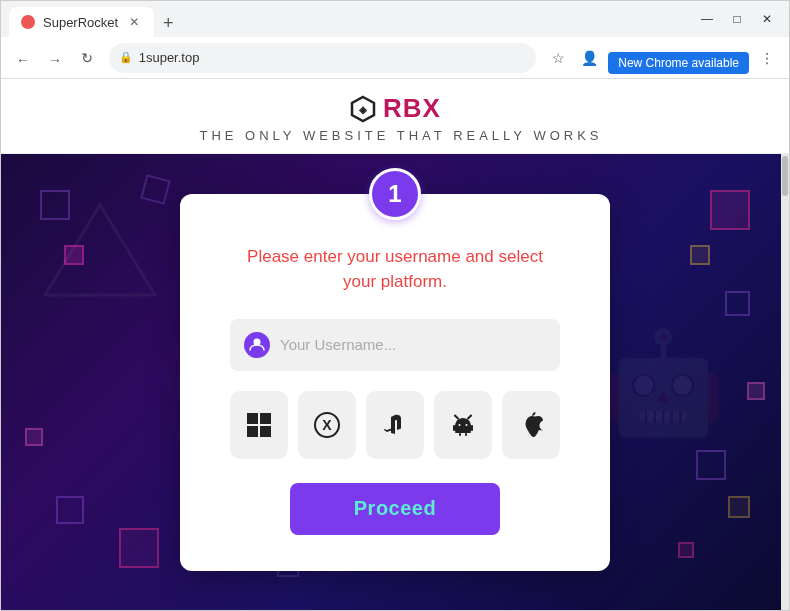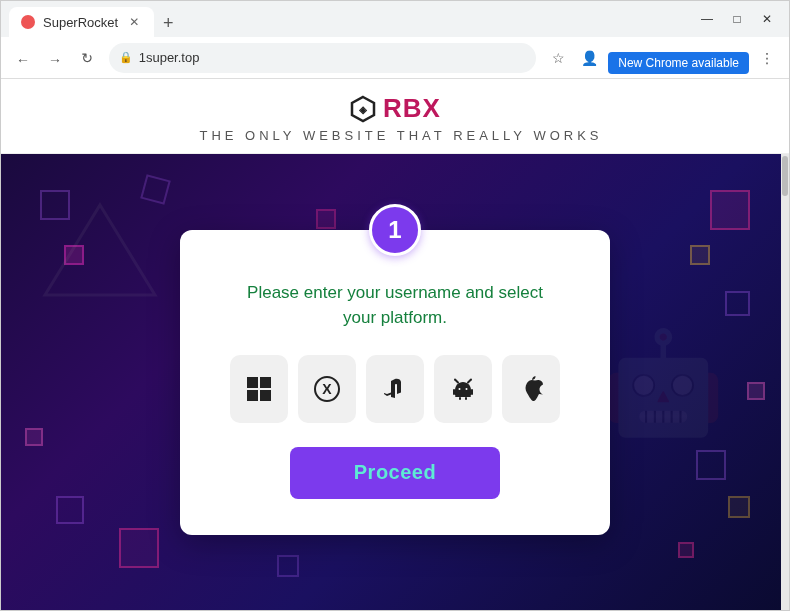--- a/index.html
+++ b/index.html
@@ -40,21 +40,21 @@
     .hero { flex: 1; background: linear-gradient(135deg, #1a0a3e 0%, #2d0a5e 30%, #1a1060 60%, #0a0a30 100%); position: relative; display: flex; align-items: center; justify-content: center; overflow: hidden; }
 
     
     .bg-square { position: absolute; border: 2px solid; opacity: 0.6; }
 
     
     .modal { background: white; border-radius: 12px; padding: 40px 50px 36px; width: 430px; position: relative; z-index: 10; text-align: center; box-shadow: 0 8px 32px rgba(0,0,0,0.3); }
 
     .step-badge { width: 52px; height: 52px; background: #7c3aed; border-radius: 50%; display: flex; align-items: center; justify-content: center; color: white; font-size: 24px; font-weight: bold; position: absolute; top: -26px; left: 50%; transform: translateX(-50%); border: 3px solid white; box-shadow: 0 2px 8px rgba(124,58,237,0.4); }
 
-    .modal-title { font-size: 17px; color: #15803d; margin-bottom: 24px; margin-top: 10px; line-height: 1.5; }
+    .modal-title { font-size: 17px; color: #ef4444; margin-bottom: 24px; margin-top: 10px; line-height: 1.5; }
 
     .username-input { width: 100%; height: 52px; border: none; background: #f0f0f0; border-radius: 8px; display: flex; align-items: center; padding: 0 14px; gap: 10px; margin-bottom: 20px; cursor: text; }
     .username-icon { width: 26px; height: 26px; border-radius: 50%; background: #7c3aed; display: flex; align-items: center; justify-content: center; color: white; font-size: 14px; flex-shrink: 0; }
     .username-placeholder { font-size: 15px; color: #aaa; }
 
     .platform-grid { display: flex; gap: 10px; justify-content: center; margin-bottom: 24px; }
     .platform-btn { width: 68px; height: 68px; background: #f0f0f0; border-radius: 10px; display: flex; align-items: center; justify-content: center; font-size: 26px; cursor: pointer; transition: background 0.2s; }
 
     .proceed-btn { width: 210px; height: 52px; background: #7c3aed; border: none; border-radius: 8px; color: #5eead4; font-size: 20px; font-weight: bold; cursor: pointer; letter-spacing: 0.5px; }
 
@@ -155,20 +155,29 @@
           </svg>
         </div>
 
         <div style="position:absolute; top:50%; right:8%; transform:translateY(-50%); opacity:0.07; pointer-events:none; font-size:100px; color:#aaa;">🤖</div>
 
         <div class="modal">
           <div class="step-badge">1</div>
 
           <p class="modal-title">Please enter your username and select your platform.</p>
 
+          <div class="username-input">
+            <div class="username-icon">
+              <svg width="16" height="16" viewBox="0 0 16 16" fill="white">
+                <circle cx="8" cy="5" r="3.5"></circle>
+                <path d="M1 13.5c0-3.5 3-5.5 7-5.5s7 2 7 5.5" fill="none" stroke="white" stroke-width="1.5"></path>
+              </svg>
+            </div>
+            <span class="username-placeholder">Your Username...</span>
+          </div>
 
           <div class="platform-grid">
 
             <div class="platform-btn">
               <svg width="26" height="26" viewBox="0 0 26 26" fill="#222">
                 <rect x="1" y="1" width="11" height="11"></rect>
                 <rect x="14" y="1" width="11" height="11"></rect>
                 <rect x="1" y="14" width="11" height="11"></rect>
                 <rect x="14" y="14" width="11" height="11"></rect>
               </svg>

